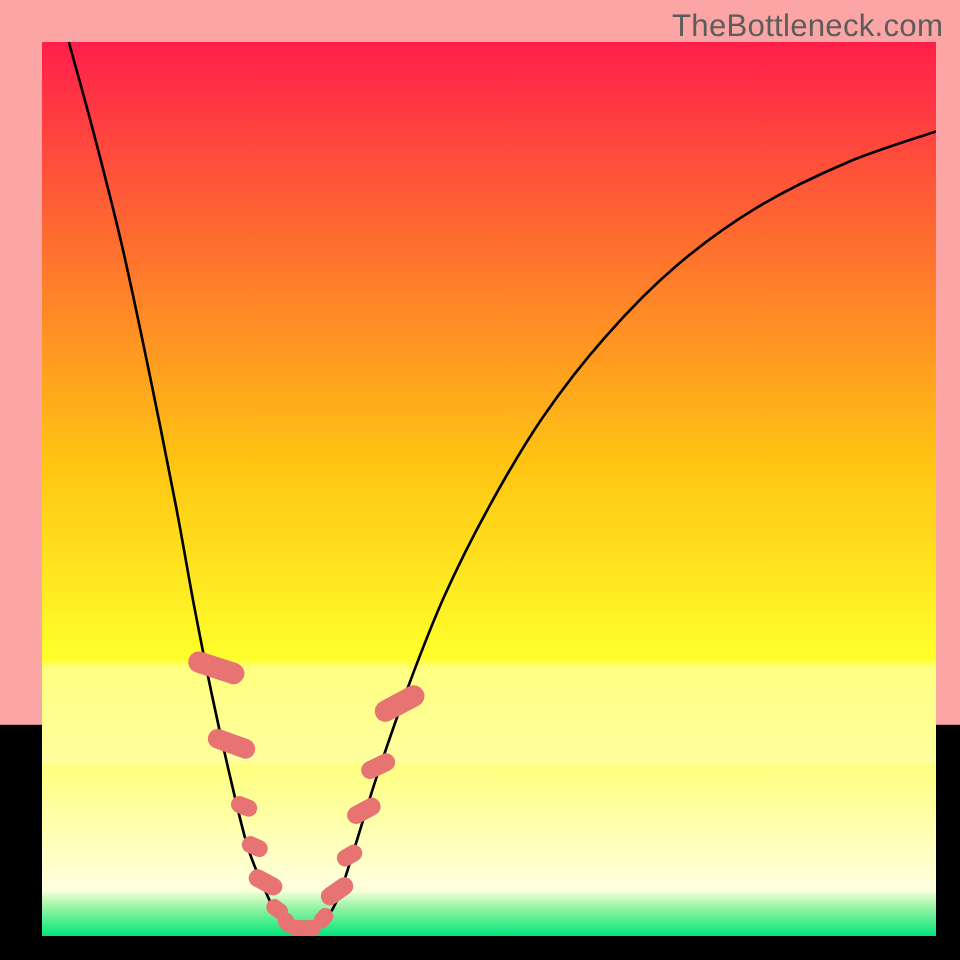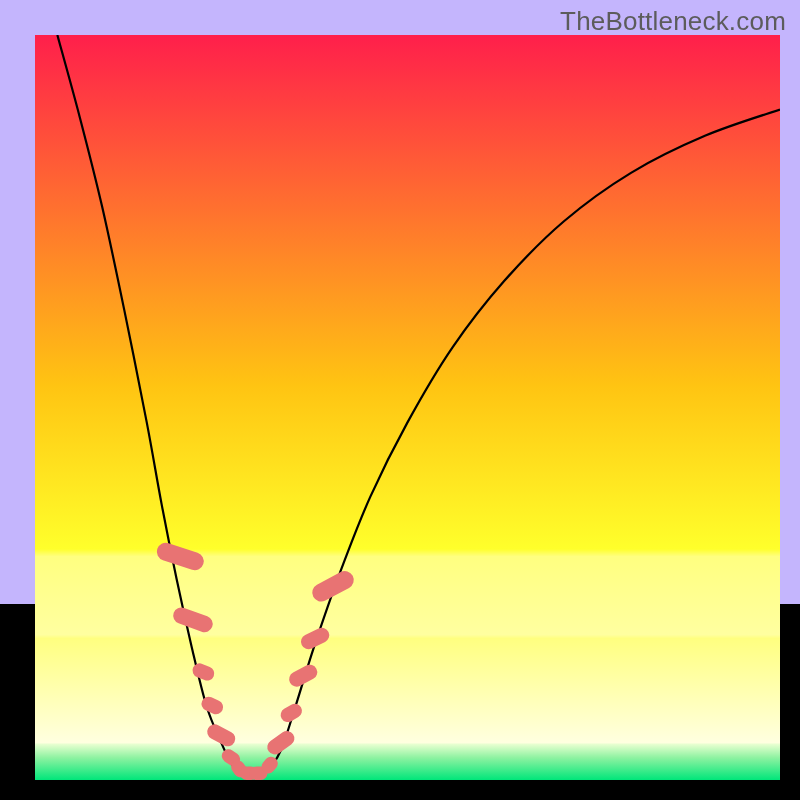--- a/index.html
+++ b/index.html
@@ -9,21 +9,21 @@
     height: 800px;
     background: #000;
     overflow: hidden;
   }
   .frame {
     position: absolute;
     left: 0;
     top: 0;
     width: 800px;
     height: 604px;
-    background: #c4b5fd;
+    background: #fca5a5;
   }
   .plot {
     position: absolute;
     left: 35px;
     top: 35px;
     width: 745px;
     height: 745px;
   }
   .watermark {
     position: absolute;

